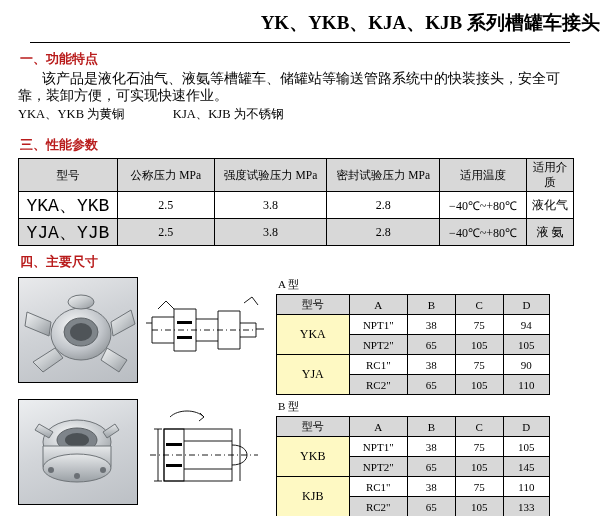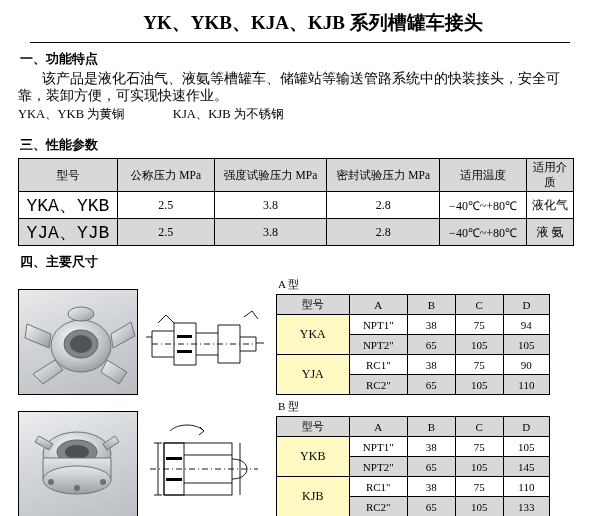--- a/index.html
+++ b/index.html
@@ -7,35 +7,35 @@
     width:600px;height:516px;
     background:#ffffff;
     font-family:"Liberation Serif", serif;
     color:#000;
     position:relative;
     overflow:hidden;
   }
   .page{position:relative;width:600px;height:516px;}
 
   .title{
-    text-align:center;
+    text-align:right;
     font-size:19px;
     font-weight:bold;
     letter-spacing:0px;
     padding-top:10px;
     font-family:"Liberation Serif", serif;
     padding-left:26px;
   }
   .title-rule{
     width:540px;margin:6px auto 0 auto;
     border-bottom:1px solid #000;
   }
 
   .sec-head{
-    color:#000000;
+    color:#b91c1c;
     font-weight:bold;
     font-size:13px;
     margin:7px 0 2px 20px;
   }
   .para{
     font-size:14px;
     line-height:17px;
     margin:0 18px 0 18px;
     text-indent:24px;
   }
@@ -61,21 +61,21 @@
   }
   .spec thead th{background:#d8d8d8;font-size:11.5px;}
   .spec tbody tr:nth-child(odd) td{background:#ffffff;}
   .spec tbody tr:nth-child(even) td{background:#d8d8d8;}
   .spec td.model{font-size:18px;font-family:Liberation Mono, monospace;}
 
   
   .dims{position:relative;margin-top:6px;}
   .imgrow{
     display:flex;
-    align-items:flex-end;
+    align-items:flex-start;
     margin-left:18px;
     margin-top:4px;
   }
   .photo{
     width:118px;height:104px;
     border:1px solid #000;
     background:linear-gradient(160deg,#e9eaec 0%,#cfd2d6 45%,#b9bdc2 100%);
     position:relative;
     overflow:hidden;
   }

